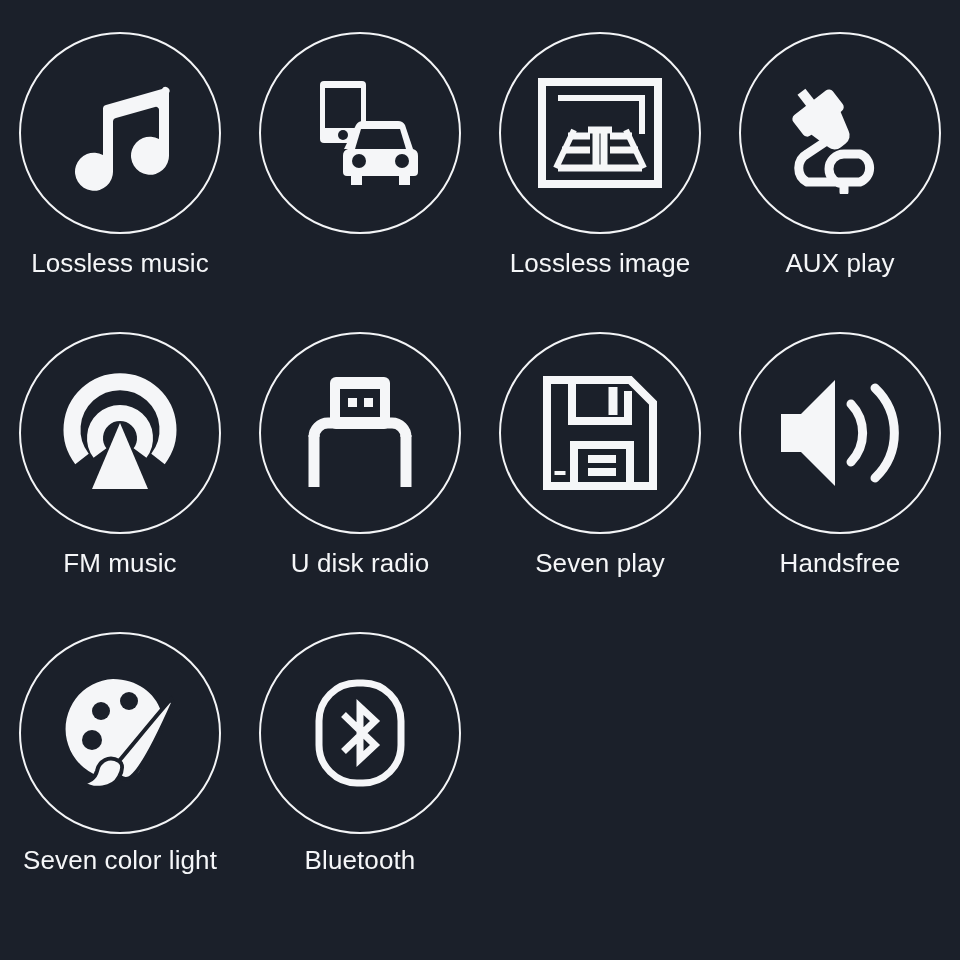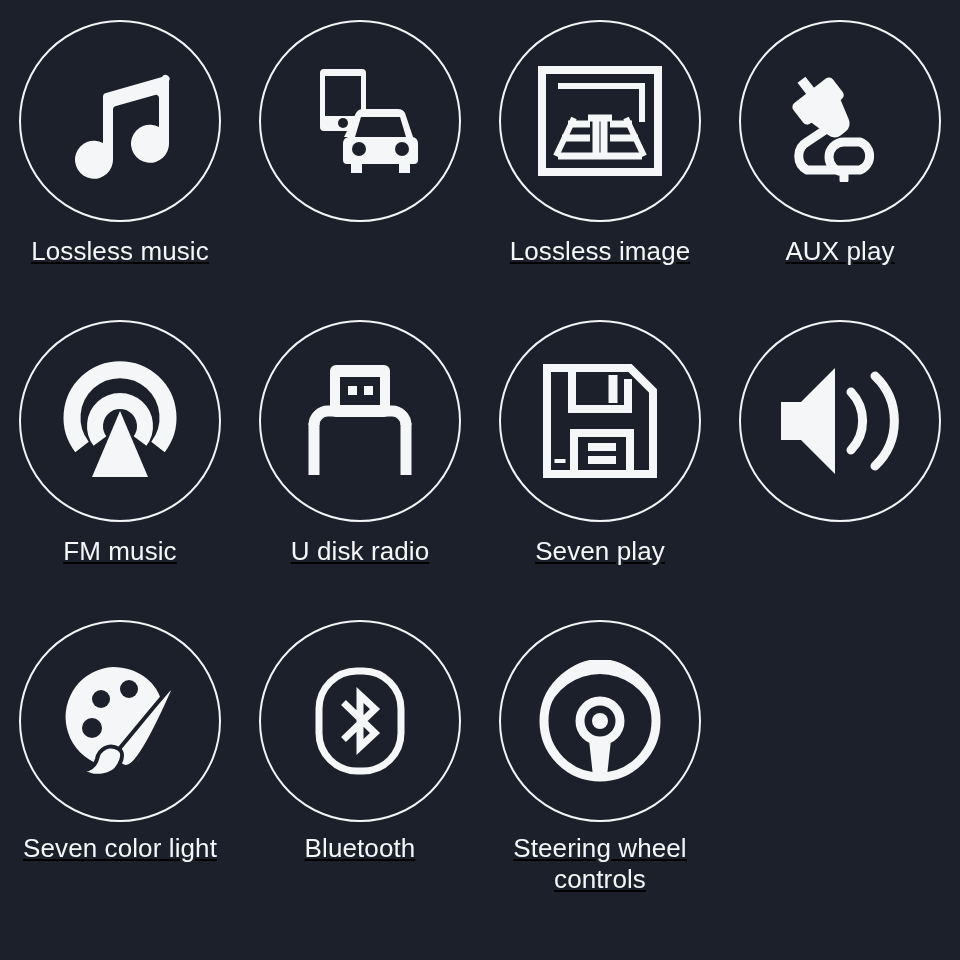--- a/index.html
+++ b/index.html
@@ -13,24 +13,23 @@
     font-family: "Liberation Sans", sans-serif;
     overflow: hidden;
   }
   #feature-grid {
     width: 960px;
     height: 960px;
     box-sizing: border-box;
     display: grid;
     grid-template-columns: repeat(4, 240px);
     grid-template-rows: 300px 300px 310px;
-    padding-top: 20px;
+    padding-top: 32px;
     align-content: start;
     justify-items: center;
-    text-decoration: underline;
   }
   .feature-cell {
     width: 240px;
     display: flex;
     flex-direction: column;
     align-items: center;
   }
   .icon-circle {
     width: 202px;
     height: 202px;
@@ -178,20 +177,21 @@
   <div class="feature-cell row-2">
     <div class="icon-circle">
       <span>
         <svg width="122" height="110" viewBox="0 0 122 110" fill="none">
           <path d="M2 36 L22 36 L56 2 L56 108 L22 74 L2 74 Z" fill="#f5f6f8"></path>
           <path d="M72 26 A42 42 0 0 1 72 84" stroke="#f5f6f8" stroke-width="9" fill="none" stroke-linecap="round"></path>
           <path d="M96 10 A62 62 0 0 1 96 100" stroke="#f5f6f8" stroke-width="9" fill="none" stroke-linecap="round"></path>
         </svg>
       </span>
     </div>
+    <div class="feature-label">Handsfree</div>
   </div>
 
   <div class="feature-cell row-3">
     <div class="icon-circle">
       <span>
         <svg width="118" height="116" viewBox="0 0 118 116" fill="none">
           <path d="M52 4 A50 50 0 1 0 74 100 C84 94 80 84 74 80 C66 74 70 64 80 64 C96 64 106 52 100 36 C94 18 76 4 52 4 Z" fill="#f5f6f8"></path>
           <circle cx="40" cy="36" r="9" fill="#1b202a"></circle>
           <circle cx="68" cy="26" r="9" fill="#1b202a"></circle>
           <circle cx="31" cy="65" r="10" fill="#1b202a"></circle>
@@ -209,29 +209,14 @@
       <span>
         <svg width="90" height="108" viewBox="0 0 90 108" fill="none">
           <rect x="4" y="4" width="82" height="100" rx="38" stroke="#f5f6f8" stroke-width="7" fill="none"></rect>
           <path d="M31 38 L60 66 L45 80 L45 28 L60 42 L31 70" stroke="#f5f6f8" stroke-width="7" fill="none" stroke-linejoin="miter" stroke-linecap="square"></path>
         </svg>
       </span>
     </div>
     <div class="feature-label">Bluetooth</div>
   </div>
 
-  <div class="feature-cell row-3">
-    <div class="icon-circle">
-      <span>
-        <svg width="122" height="122" viewBox="0 0 122 122" fill="none">
-          <circle cx="61" cy="61" r="56" stroke="#f5f6f8" stroke-width="9" fill="none"></circle>
-          <circle cx="61" cy="61" r="20" stroke="#f5f6f8" stroke-width="9" fill="none"></circle>
-          <circle cx="61" cy="61" r="8" fill="#f5f6f8"></circle>
-          <path d="M8 52 A56 56 0 0 1 114 52 A40 40 0 0 0 8 52 Z" fill="#f5f6f8"></path>
-          <path d="M50 80 A20 20 0 0 0 72 80 L68 116 A56 56 0 0 1 54 116 Z" fill="#f5f6f8"></path>
-        </svg>
-      </span>
-    </div>
-    <div class="feature-label">Steering wheel
-controls</div>
-  </div>
 
 </div>
 
 </body></html>

